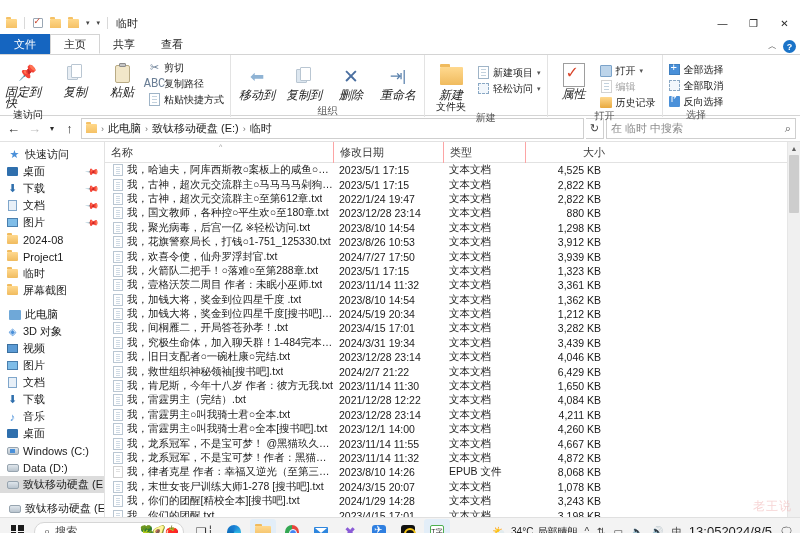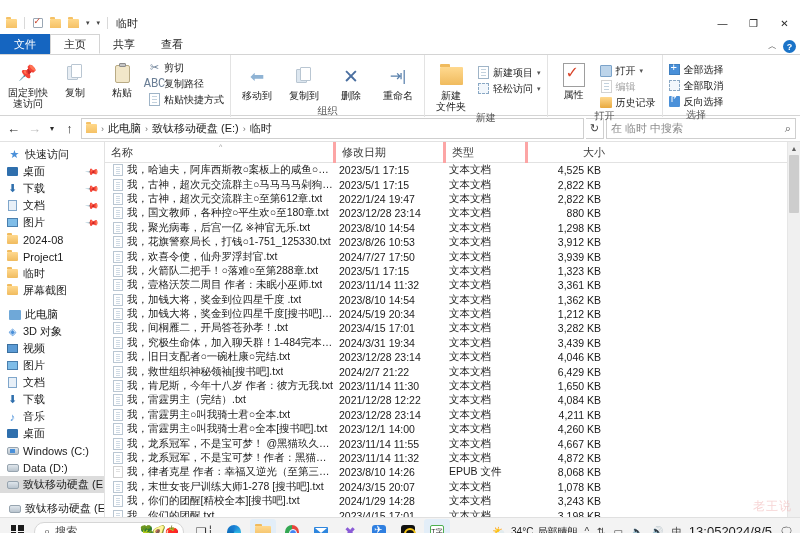--- a/index.html
+++ b/index.html
@@ -72,21 +72,21 @@
   .rgroup + .rgroup { border-left:1px solid #e3e3e3; }
   .rgroup-body { flex:1; display:flex; align-items:flex-start; padding-top:3px; gap:1px; }
   .rgroup-label {
     height:12px; font-size:10px; color:#555; text-align:center; line-height:12px;
   }
 
   .bigbtn {
     width:46px; display:flex; flex-direction:column; align-items:center;
     padding-top:2px; cursor:default;
   }
-  .bigbtn .lbl { font-size:10px; color:#1b1b1b; text-align:left; line-height:11px; margin-top:1px; }
+  .bigbtn .lbl { font-size:12px; color:#1b1b1b; text-align:left; line-height:11px; margin-top:1px;font-style:italic; }
   .bigbtn .lbl2 { font-size:10px; color:#1b1b1b; text-align:center; line-height:11px; }
   .bigicon { width:26px; height:26px; display:flex; align-items:center; justify-content:center; }
 
   .smallcol { display:flex; flex-direction:column; gap:1px; padding-top:2px; }
   .smallbtn { display:flex; align-items:center; gap:3px; padding:1px 3px 1px 2px; cursor:default; height:15px; }
   .smallbtn .si { width:13px; height:13px; display:flex; align-items:center; justify-content:center; }
   .smallbtn .sl { font-size:10px; color:#1b1b1b; white-space:nowrap; }
   .smallbtn.dim .sl { color:#a6a6a6; }
   .caret-s { font-size:7px; color:#555; margin-left:1px; }
 
@@ -183,21 +183,21 @@
   .ico-drive.win::after { content:""; position:absolute; left:2px; top:1px; width:5px; height:4px;
                background:#4a90d9; }
   .ico-net { color:#3b78c2; font-size:11px; }
 
   
   .filepane { flex:1; display:flex; flex-direction:column; overflow:hidden; position:relative;
               border-left:1px solid #e2e2e2; }
   .colhdr { height:21px; display:flex; align-items:center; background:#fff;
             border-bottom:1px solid #e2e2e2; font-size:11px; color:#3b3b3b; position:relative; }
   .ch { padding:0 6px; height:21px; display:flex; align-items:center; position:relative; }
-  .ch + .ch { border-left:3px solid #fca5a5; }
+  .ch + .ch { border-left:1px solid #fca5a5; }
   .ch .sortmark { position:absolute; left:50%; top:1px; font-size:7px; color:#9a9a9a; }
   .ch-name { width:228px; }
   .ch-date { width:110px; }
   .ch-type { width:82px; }
   .ch-size { width:86px; justify-content:flex-end; }
 
   .rows { flex:1; overflow:hidden; }
   .frow { height:14.4px; display:flex; align-items:center; font-size:10.5px; color:#1b1b1b; }
   .c-name { width:228px; display:flex; align-items:center; gap:4px; padding-left:8px;
             overflow:hidden; white-space:nowrap; }
@@ -727,21 +727,21 @@
               <span class="fico"></span>
               <span class="nm">我，国文教师，各种控○平生欢○至180章.txt</span>
             </div>
             <div class="c-date">2023/12/28 23:14</div>
             <div class="c-type">文本文档</div>
             <div class="c-size">880 KB</div>
           </div>
           <div class="frow">
             <div class="c-name">
               <span class="fico"></span>
-              <span class="nm">我，聚光病毒，后宫一亿 ※神官无乐.txt</span>
+              <span class="nm">我，聚光病毒，后宫一亿 ※轻松访问.txt</span>
             </div>
             <div class="c-date">2023/8/10 14:54</div>
             <div class="c-type">文本文档</div>
             <div class="c-size">1,298 KB</div>
           </div>
           <div class="frow">
             <div class="c-name">
               <span class="fico"></span>
               <span class="nm">我，花旗警察局长，打钱○1-751_125330.txt</span>
             </div>

